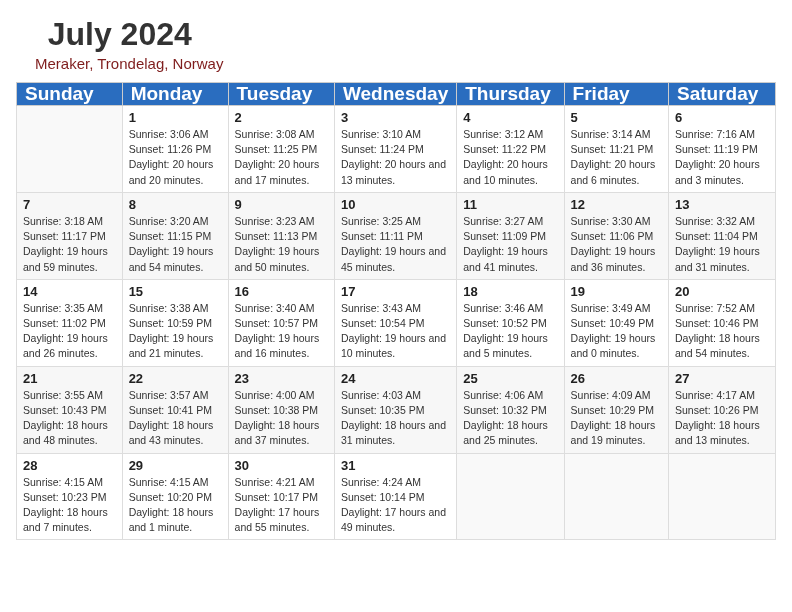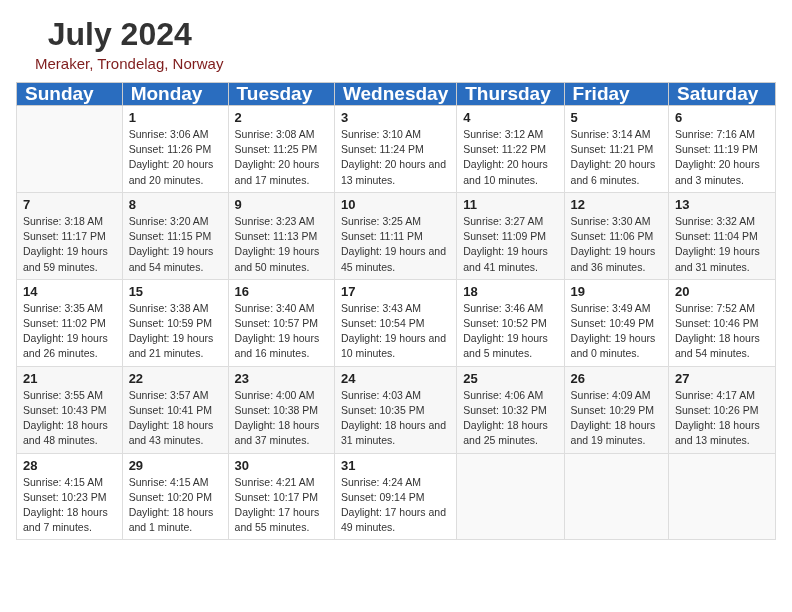--- a/index.html
+++ b/index.html
@@ -325,21 +325,21 @@
         <td>
           <div class="day-number">30</div>
           <div class="day-info">Sunrise: 4:21 AM
 Sunset: 10:17 PM
 Daylight: 17 hours
 and 55 minutes.</div>
         </td>
         <td>
           <div class="day-number">31</div>
           <div class="day-info">Sunrise: 4:24 AM
-Sunset: 09:14 PM
+Sunset: 10:14 PM
 Daylight: 17 hours
 and 49 minutes.</div>
         </td>
         <td class="empty-cell"></td>
         <td class="empty-cell"></td>
         <td class="empty-cell"></td>
       </tr>
     </tbody>
 </table>
 

